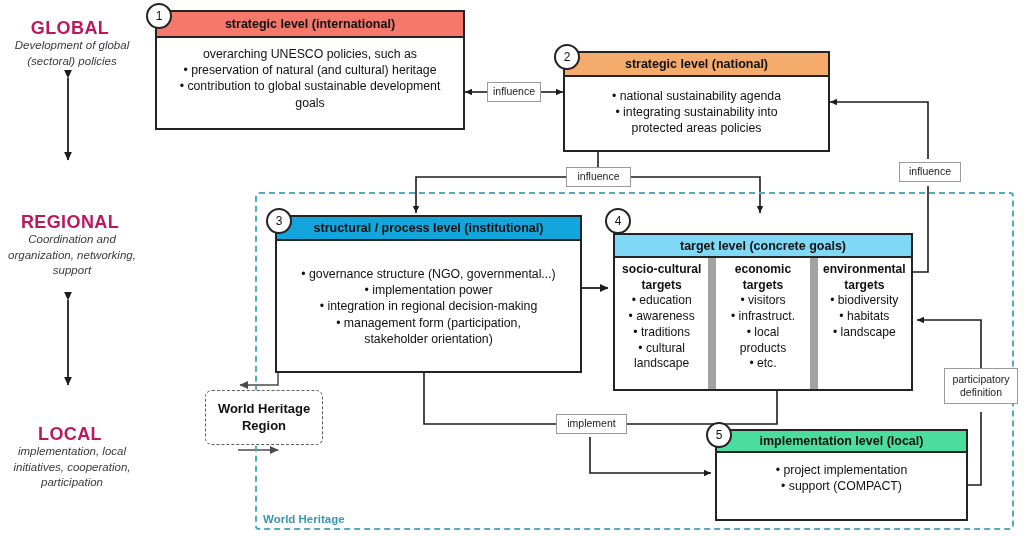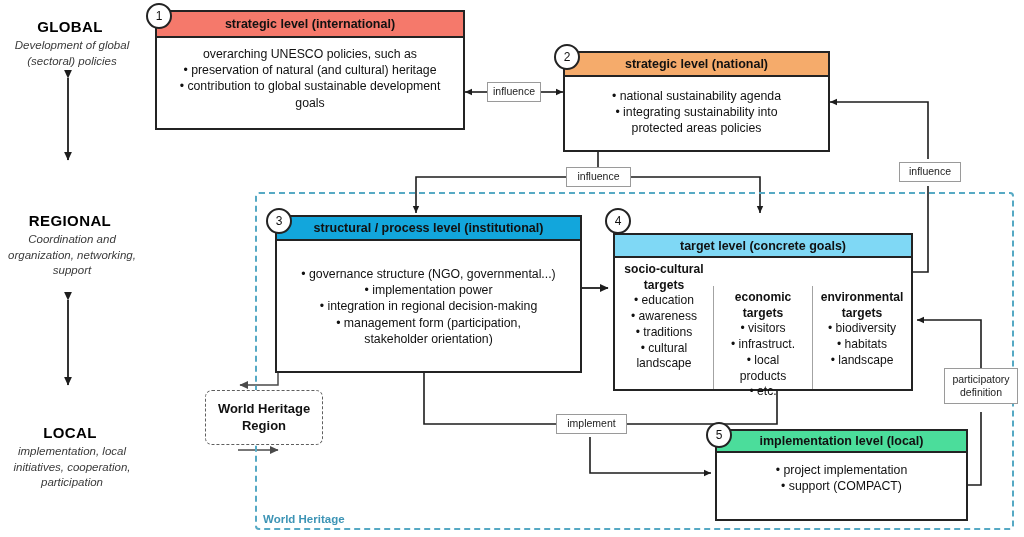--- a/index.html
+++ b/index.html
@@ -1,40 +1,40 @@
 <!DOCTYPE html>
 <html><head>
 <meta charset="utf-8">
 <style>
   html,body{margin:0;padding:0;background:#ffffff;}
   body{font-family:"Liberation Sans",sans-serif;}
   #canvas{position:relative;width:1024px;height:537px;background:#fff;overflow:hidden;}
   svg.layer{position:absolute;left:0;top:0;width:1024px;height:537px;pointer-events:none;}
 
   
-  .scale-title{position:absolute;text-align:center;font-weight:bold;font-size:15px;color:#000000;letter-spacing:.4px;}
+  .scale-title{position:absolute;text-align:center;font-weight:bold;font-size:18px;color:#be185d;letter-spacing:.4px;}
   .scale-sub{position:absolute;text-align:center;font-style:italic;font-size:11.5px;color:#3a3a3a;line-height:1.35;}
 
   
   .nbox{position:absolute;border:2px solid #232323;background:#fff;box-sizing:border-box;}
   .nbox .hdr{font-weight:bold;font-size:12.5px;color:#111;text-align:center;
              border-bottom:2px solid #232323;box-sizing:border-box;
              display:flex;align-items:center;justify-content:center;}
   .nbox .body{font-size:12.3px;color:#111;text-align:center;line-height:1.32;
               padding:6px 8px;box-sizing:border-box;}
   .nbox .body .li{white-space:nowrap;}
   .badge{position:absolute;width:22px;height:22px;border-radius:50%;
          border:2px solid #232323;background:#fff;color:#111;
          font-size:12px;font-weight:normal;display:flex;align-items:center;justify-content:center;z-index:6;}
 
   
   .tcols{display:flex;height:100%;}
   .tcol{flex:1;box-sizing:border-box;padding:4px 2px 2px;text-align:center;
         font-size:12.1px;color:#111;line-height:1.3;}
-  .tcol + .tcol{border-left:1px solid #a3a3a3;margin-top:28px;}
+  .tcol + .tcol{border-left:8px solid #a3a3a3;}
   .tcol .th{font-weight:bold;}
 
   
   .elabel{position:absolute;border:1px solid #9a9a9a;background:#fff;color:#222;
           font-size:10.5px;text-align:center;line-height:1.25;
           display:flex;align-items:center;justify-content:center;z-index:5;
           box-sizing:border-box;}
 
   
   .whregion{position:absolute;border:1.6px dashed #5f5f5f;border-radius:7px;background:#fff;

